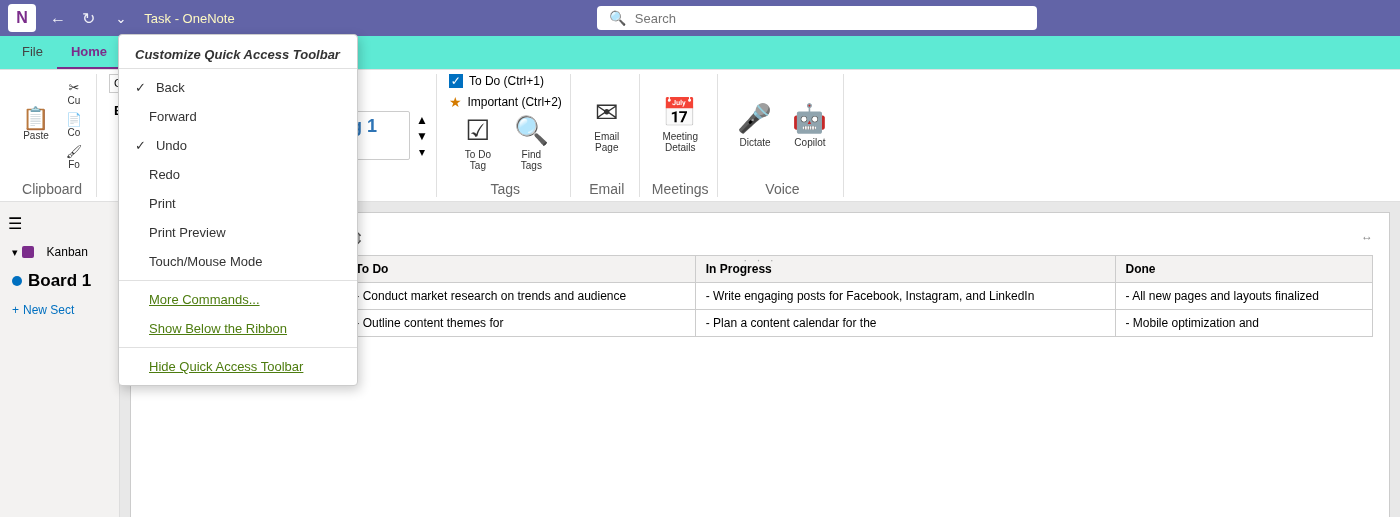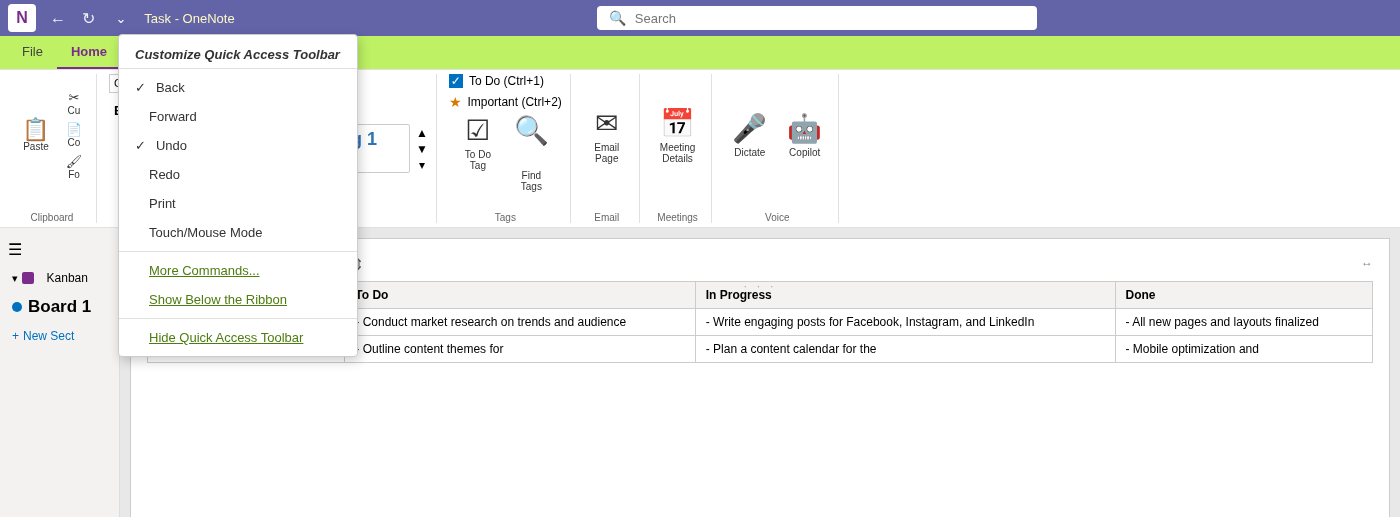--- a/index.html
+++ b/index.html
@@ -23,30 +23,30 @@
     .title-text { color: #fef9c3; font-size: 13px; margin-left: 4px; }
     .search-bar {
       margin-left: auto; margin-right: auto; display: flex; align-items: center;
       background: #fff; border-radius: 4px; padding: 4px 12px; width: 440px; gap: 8px;
     }
     .search-icon-svg { color: #555; font-size: 14px; }
     .search-input { border: none; outline: none; font-size: 13px; color: #333; width: 100%; background: transparent; }
 
     
     .ribbon { background: #fff; border-bottom: 1px solid #e0e0e0; }
-    .ribbon-tabs { display: flex; padding: 0 8px; background: #bef264; border-bottom: 1px solid #e0e0e0; }
+    .ribbon-tabs { display: flex; padding: 0 8px; background: #5eead4; border-bottom: 1px solid #e0e0e0; }
     .ribbon-tab {
       padding: 8px 14px; font-size: 13px; cursor: pointer; color: #444; border-bottom: 2px solid transparent;
     }
     .ribbon-tab.active { color: #7b2d8b; border-bottom: 2px solid #7b2d8b; font-weight: 600; }
     .ribbon-tab.blue { color: #0070c0; }
     .ribbon-content { display: flex; align-items: stretch; padding: 4px 8px; gap: 4px; min-height: 88px; }
     .ribbon-group { display: flex; flex-direction: column; align-items: center; padding: 0 8px; border-right: 1px solid #e0e0e0; min-width: 60px; }
     .ribbon-group-items { display: flex; align-items: center; gap: 4px; flex: 1; }
-    .ribbon-group-label { font-size: 10px; color: #666; margin-top: 16px; text-align: center; }
+    .ribbon-group-label { font-size: 14px; color: #666; margin-top: 6px; text-align: center; }
 
     .ribbon-btn { display: flex; flex-direction: column; align-items: center; padding: 4px 6px; cursor: pointer; border-radius: 3px; font-size: 10px; color: #333; border: none; background: none; min-width: 40px; }
     .ribbon-btn-icon { font-size: 22px; line-height: 1; }
 
     
     .styles-group { display: flex; align-items: center; gap: 6px; padding: 4px 8px; border-right: 1px solid #e0e0e0; }
     .styles-box { border: 1px solid #ccc; border-radius: 2px; padding: 4px 10px; min-width: 130px; display: flex; flex-direction: column; gap: 2px; }
     .style-h1 { font-size: 18px; font-weight: bold; color: #2e74b5; }
     .style-h2 { font-size: 14px; font-weight: bold; color: #2e74b5; }
     .tag-item { display: flex; align-items: center; gap: 6px; font-size: 12px; cursor: pointer; }
@@ -181,21 +181,21 @@
           <span>Important (Ctrl+2)</span>
         </div>
       </div>
       <div style="display:flex;gap:4px;">
         <button class="ribbon-btn-lg">
           <span class="icon-lg">☑</span>
           <span style="font-size:10px;">To Do<br>Tag</span>
         </button>
         <button class="ribbon-btn-lg">
           <span class="icon-lg">🔍</span>
-          <span style="font-size:10px;margin-top:21px;">Find<br>Tags</span>
+          <span style="font-size:10px;">Find<br>Tags</span>
         </button>
       </div>
       <span class="ribbon-group-label">Tags</span>
     </div>
 
     <div class="ribbon-group">
       <div class="ribbon-group-items">
         <button class="ribbon-btn-lg">
           <span class="icon-lg">✉</span>
           <span style="font-size:10px;">Email<br>Page</span>
@@ -305,20 +305,23 @@
   <div class="dropdown-item checked">
     <span>Undo</span>
   </div>
   <div class="dropdown-item">
     <span>Redo</span>
   </div>
   <div class="dropdown-item">
     <span>Print</span>
   </div>
   <div class="dropdown-item">
+    <span>Print Preview</span>
+  </div>
+  <div class="dropdown-item">
     <span>Touch/Mouse Mode</span>
   </div>
   <div class="dropdown-separator"></div>
   <div class="dropdown-item link-style">
     <span>More Commands...</span>
   </div>
   <div class="dropdown-item link-style">
     <span>Show Below the Ribbon</span>
   </div>
   <div class="dropdown-separator"></div>

